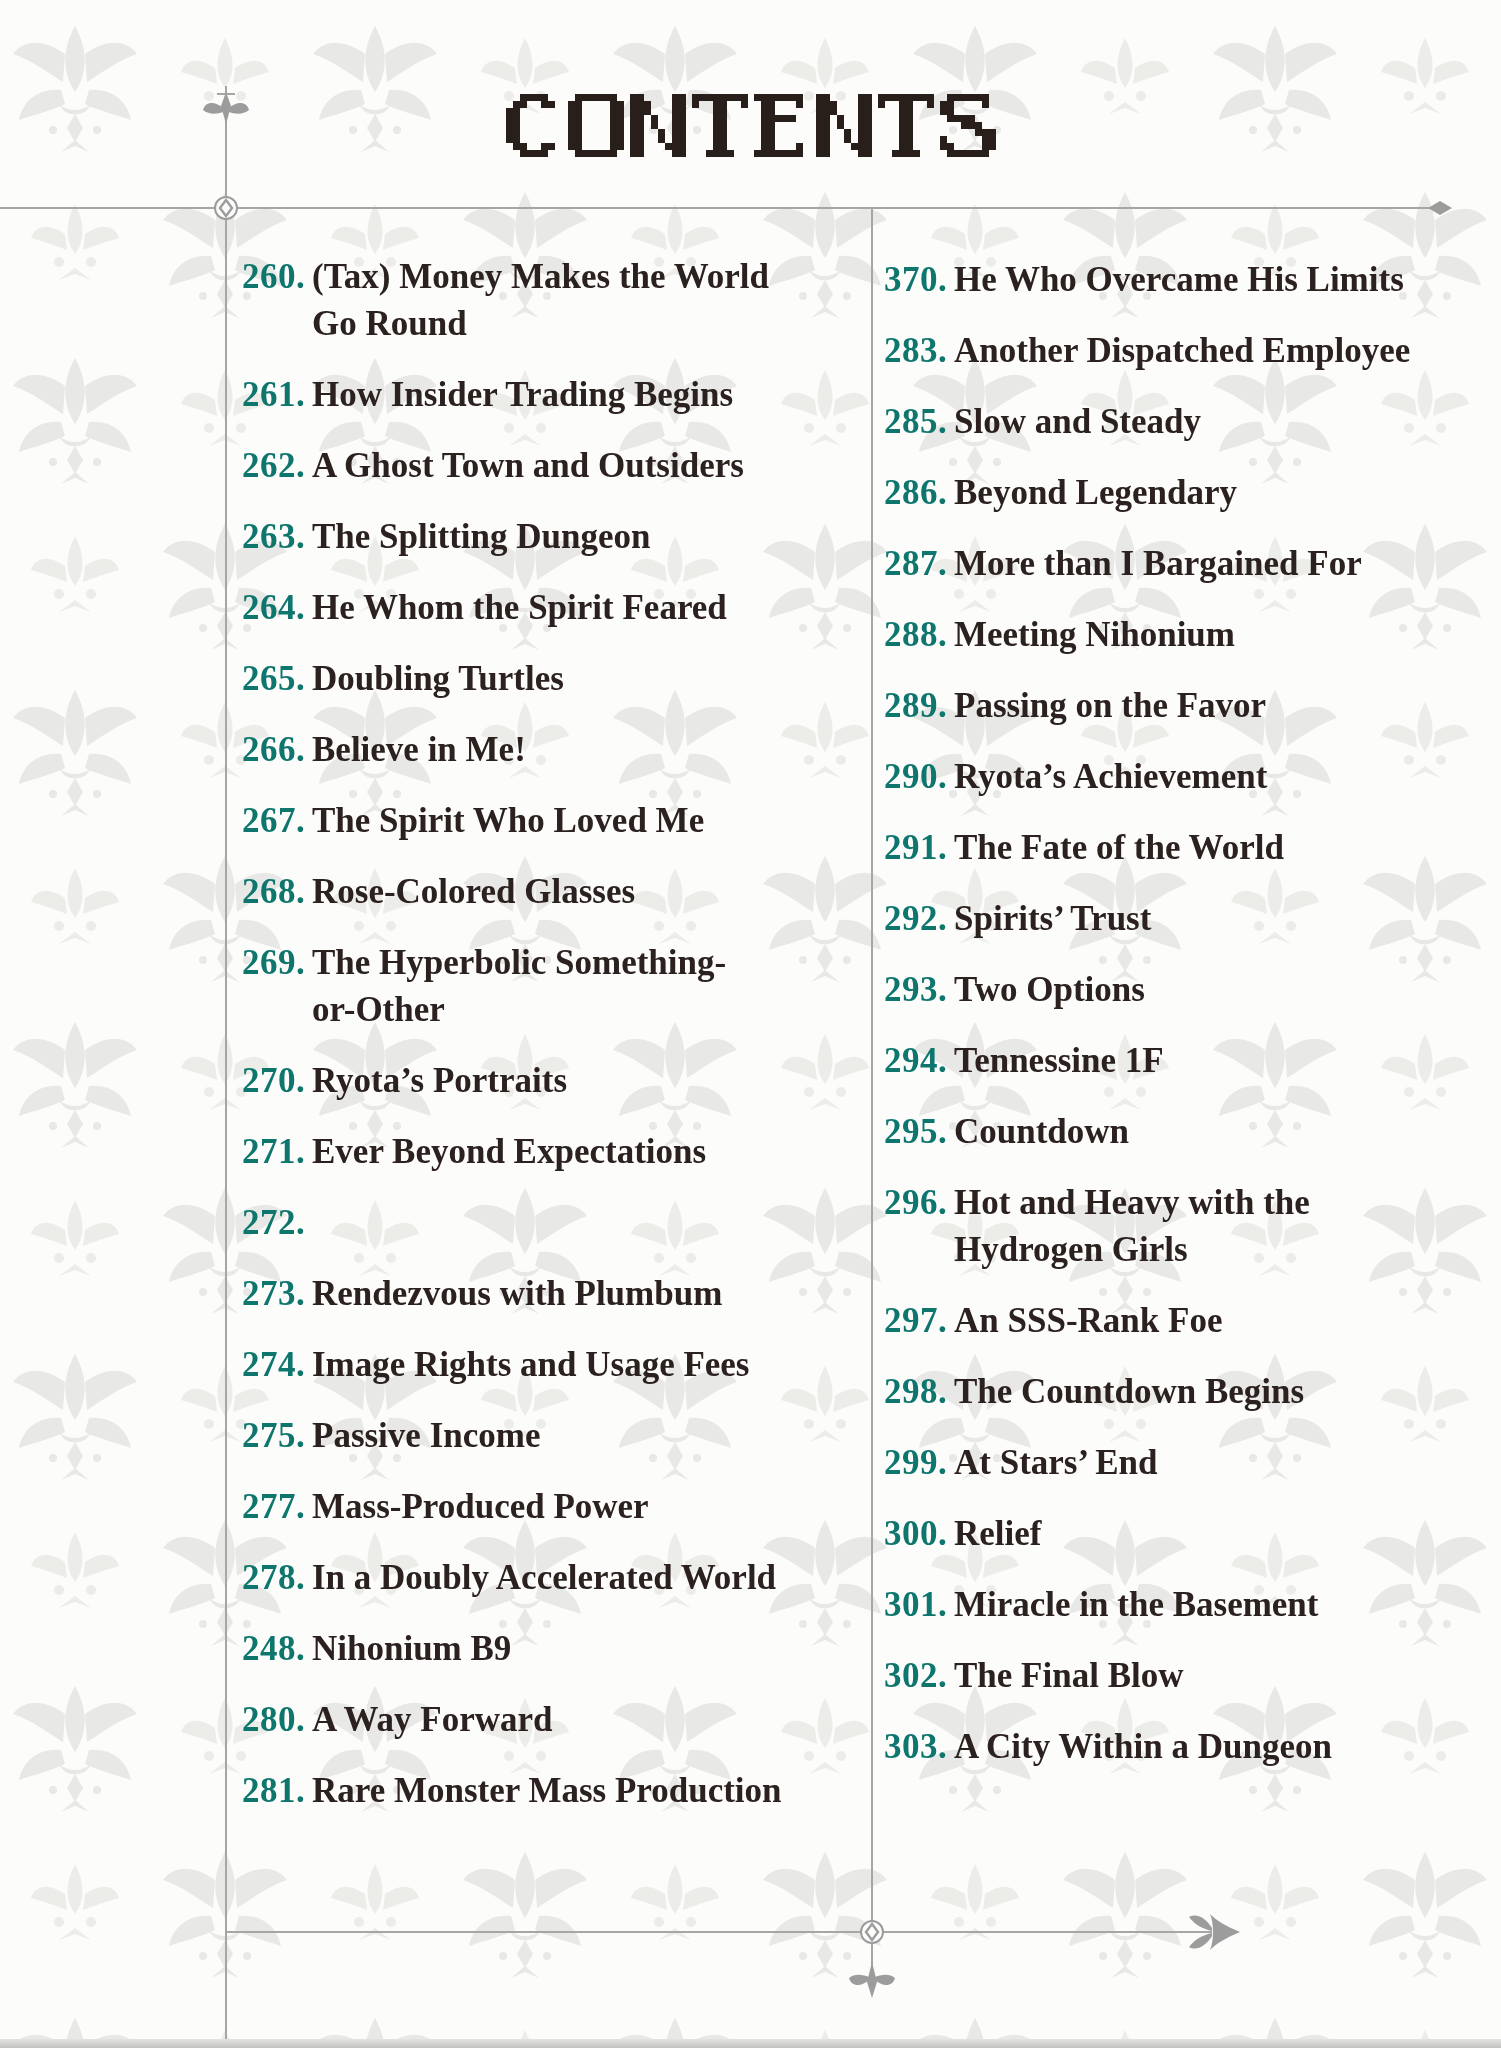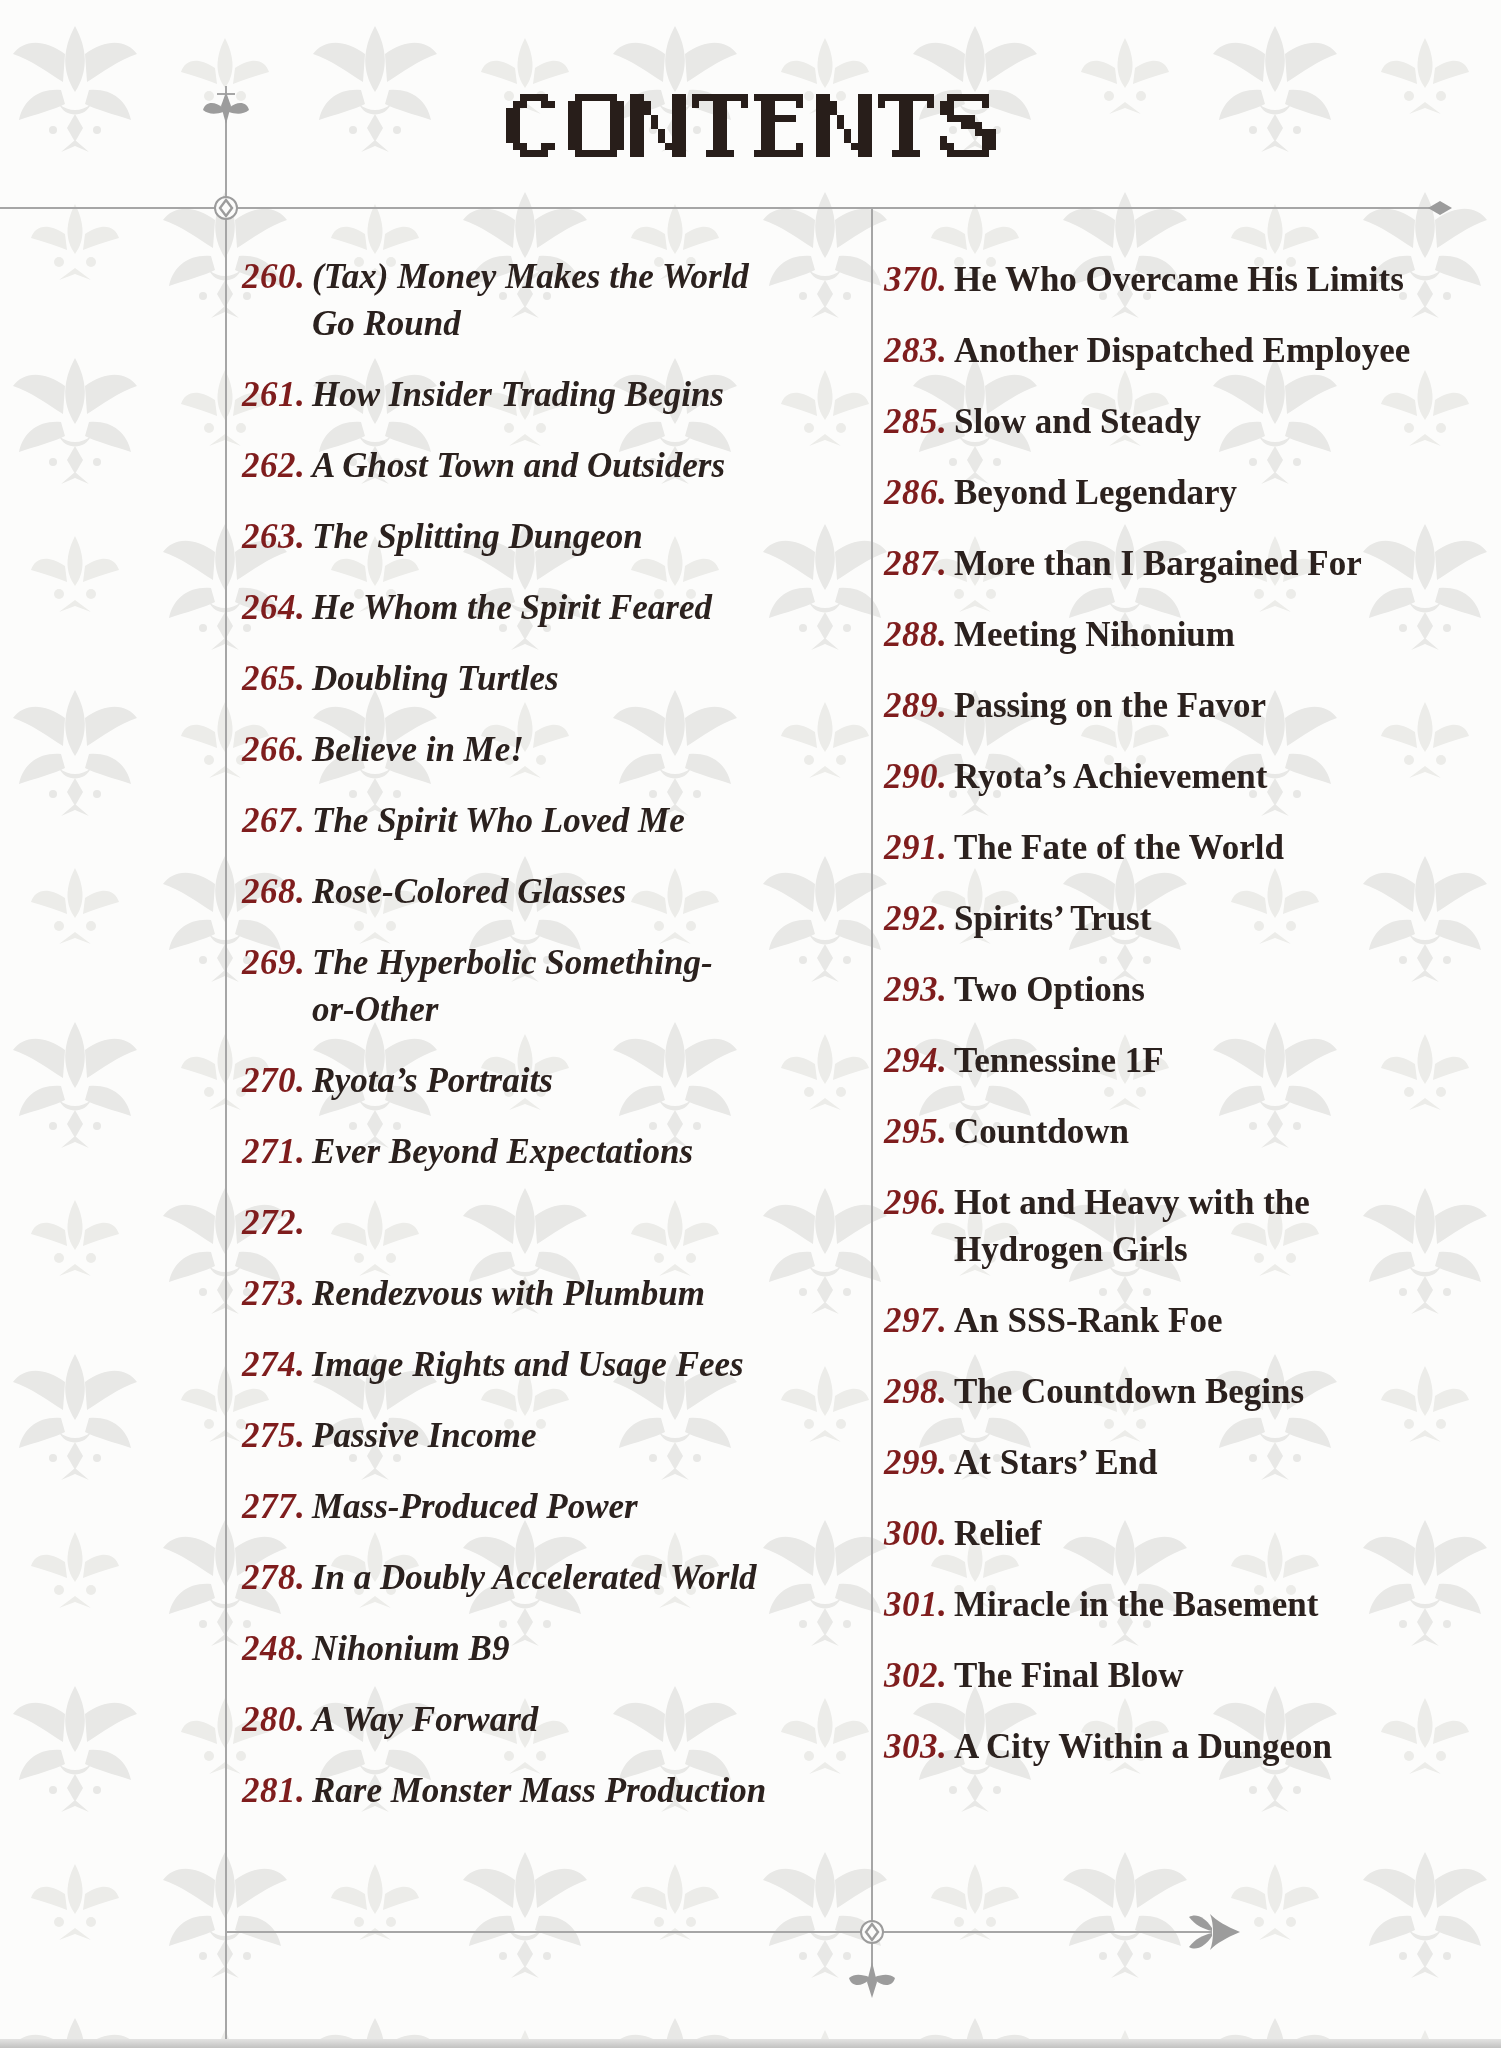--- a/index.html
+++ b/index.html
@@ -16,26 +16,26 @@
   }
   .toc-col{position:absolute;z-index:2;}
   #col-left{left:242px;top:253px;width:586px;}
   #col-right{left:884px;top:256px;width:600px;}
   .entry{
     display:flex;align-items:flex-start;
     margin:0 0 24px 0;
     font-weight:700;font-size:35px;line-height:47px;
   }
   .num{
-    flex:0 0 70px;color:#7f1d1d;letter-spacing:0.5px;font-style:italic;
+    flex:0 0 70px;color:#0f766e;letter-spacing:0.5px;
   }
   .ttl{
     display:block;color:#2b211e;white-space:pre-line;
   }
-  #col-left .ttl{max-width:500px;font-style:italic;}
+  #col-left .ttl{max-width:500px;}
   #col-right .ttl{max-width:530px;}
   #bottom-edge{
     position:absolute;left:0;bottom:0;width:100%;height:9px;z-index:3;
     background:linear-gradient(#e3e3e2,#c2c2c1);
   }
 </style>
 </head>
 <body>
 
 <svg id="pattern-layer" width="1501" height="2048" xmlns="http://www.w3.org/2000/svg">

